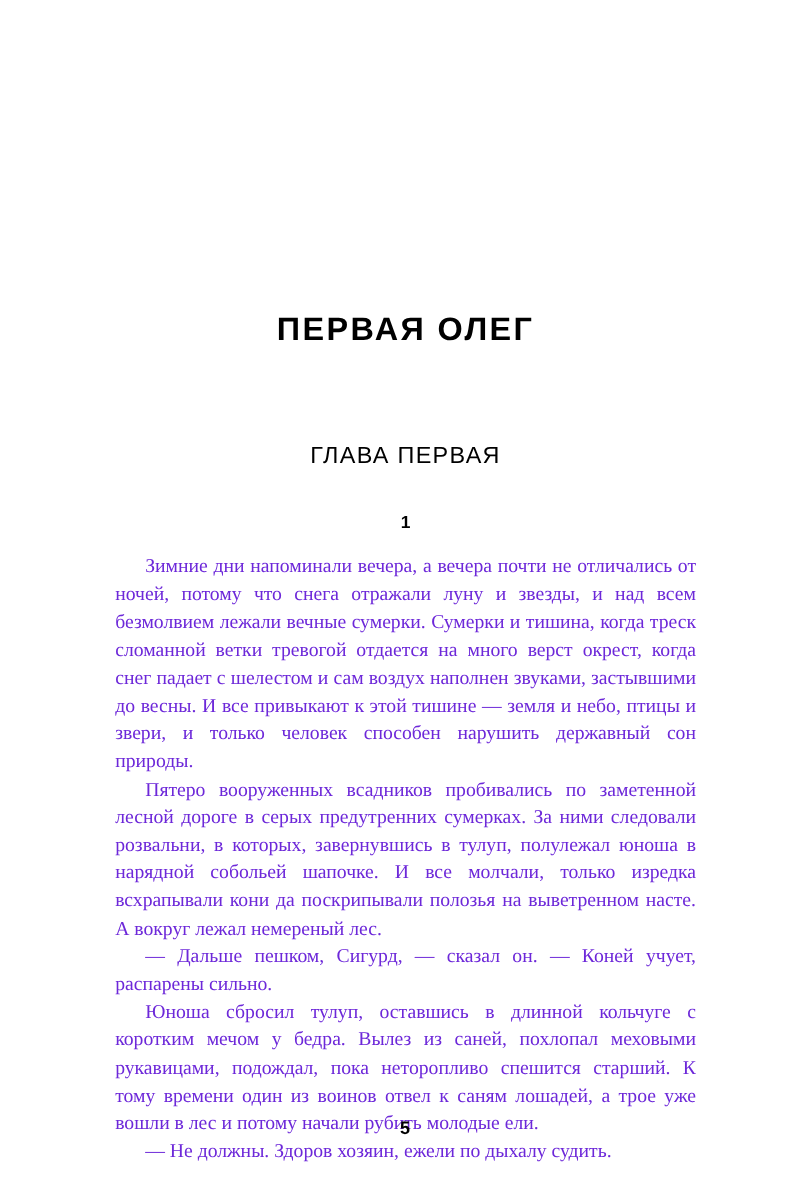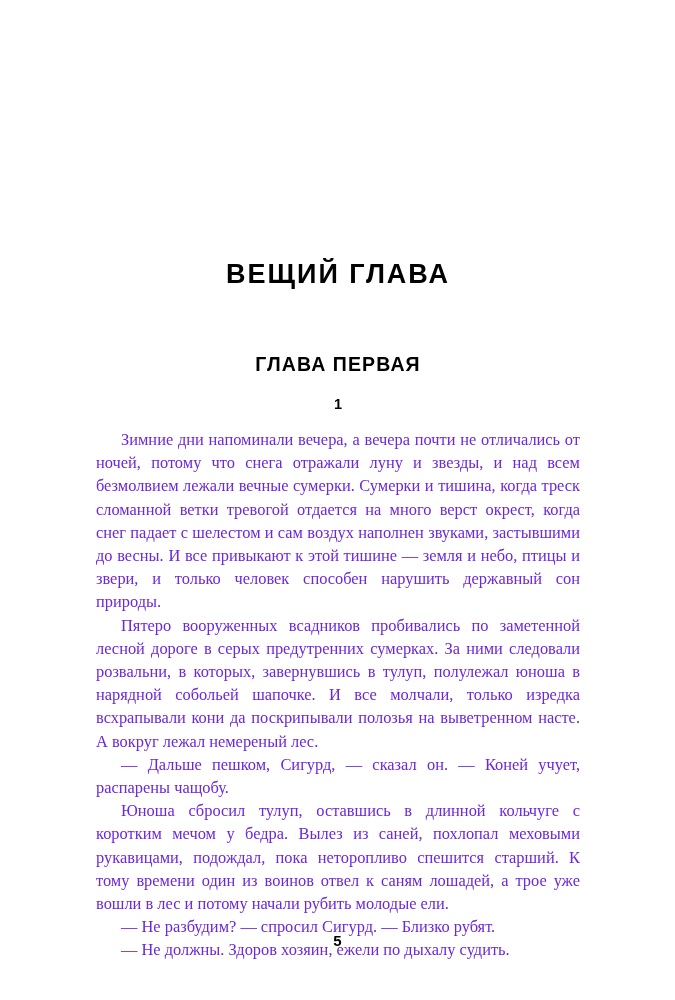--- a/index.html
+++ b/index.html
@@ -40,26 +40,26 @@
     letter-spacing: 2.0px;
     text-align: center;
     margin: 0;
     padding-top: 259px;
     color: #000000;
     white-space: pre;
   }
 
   .chapter-title {
     font-family: "Liberation Sans", "DejaVu Sans", sans-serif;
-    font-weight: 700;
+    font-weight: 400;
     font-size: 19.5px;
     line-height: 22px;
     letter-spacing: 1.1px;
     text-align: center;
-    margin: 0;
+    margin: 16px;
     padding-top: 64px;
     color: #000000;
     white-space: pre;
   }
 
   .section-number {
     font-family: "Liberation Sans", "DejaVu Sans", sans-serif;
     font-weight: 700;
     font-size: 14.5px;
     line-height: 16px;
@@ -98,32 +98,31 @@
     color: #000000;
   }
 </style>
 </head>
 <body>
 
 <div class="page">
 
   <div class="content">
 
-    <h1 class="book-title">ВЕЩИЙ ГЛАВА</h1>
+    <h1 class="book-title">ПЕРВАЯ ОЛЕГ</h1>
 
     <h2 class="chapter-title">ГЛАВА ПЕРВАЯ</h2>
 
     <div class="section-number">1</div>
 
     <div class="body-text">
       <p>Зимние дни напоминали вечера, а вечера почти не отличались от ночей, потому что снега отражали луну и звезды, и над всем безмолвием лежали вечные сумерки. Сумерки и тишина, когда треск сломанной ветки тревогой отдается на много верст окрест, когда снег падает с шелестом и сам воздух наполнен звуками, застывшими до весны. И все привыкают к этой тишине — земля и небо, птицы и звери, и только человек способен нарушить державный сон природы.</p>
       <p>Пятеро вооруженных всадников пробивались по заметенной лесной дороге в серых предутренних сумерках. За ними следовали розвальни, в которых, завернувшись в тулуп, полулежал юноша в нарядной собольей шапочке. И все молчали, только изредка всхрапывали кони да поскрипывали полозья на выветренном насте. А вокруг лежал немереный лес.</p>
-      <p>— Дальше пешком, Сигурд, — сказал он. — Коней учует, распарены чащобу.</p>
+      <p>— Дальше пешком, Сигурд, — сказал он. — Коней учует, распарены сильно.</p>
       <p>Юноша сбросил тулуп, оставшись в длинной кольчуге с коротким мечом у бедра. Вылез из саней, похлопал меховыми рукавицами, подождал, пока неторопливо спешится старший. К тому времени один из воинов отвел к саням лошадей, а трое уже вошли в лес и потому начали рубить молодые ели.</p>
-      <p>— Не разбудим? — спросил Сигурд. — Близко рубят.</p>
       <p>— Не должны. Здоров хозяин, ежели по дыхалу судить.</p>
     </div>
 
   </div>
 
   <div class="page-number">5</div>
 
 </div>
 
 </body></html>

